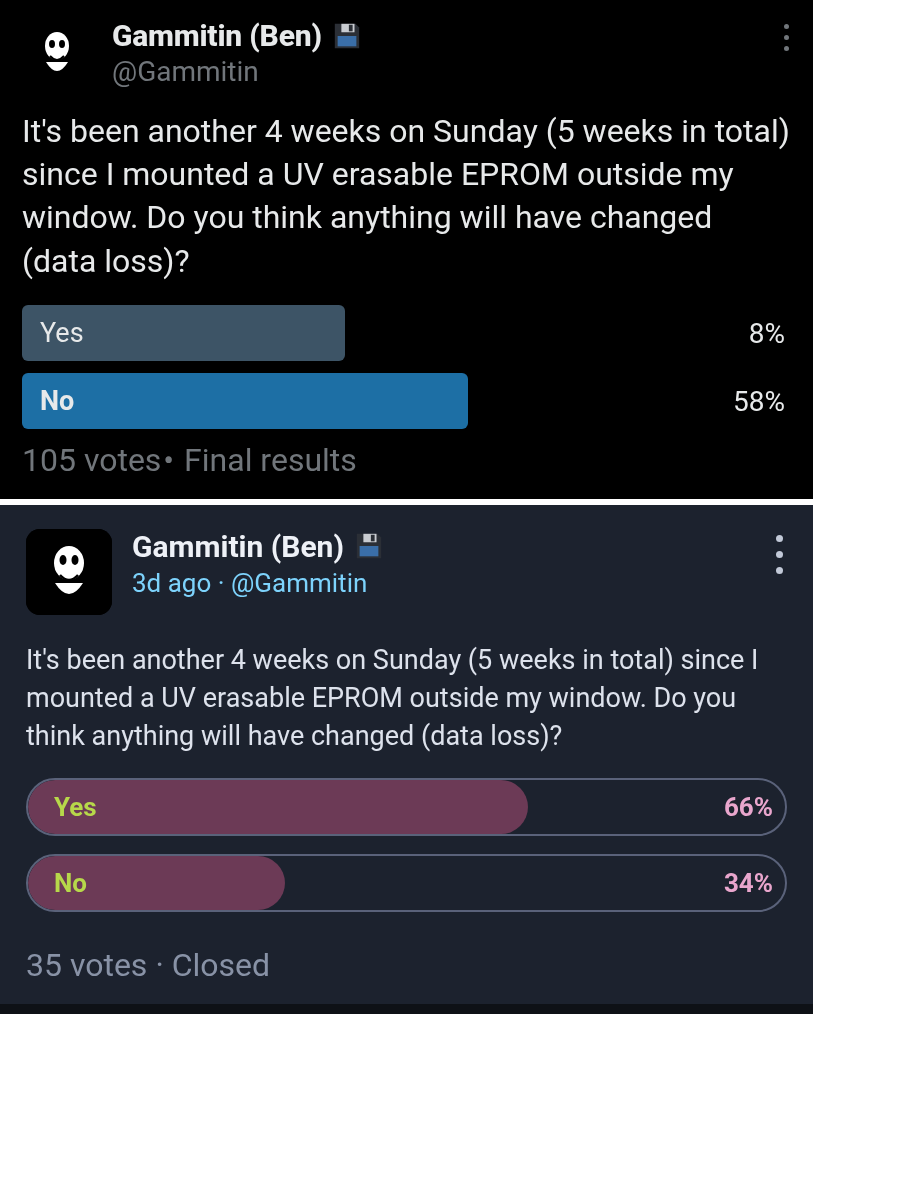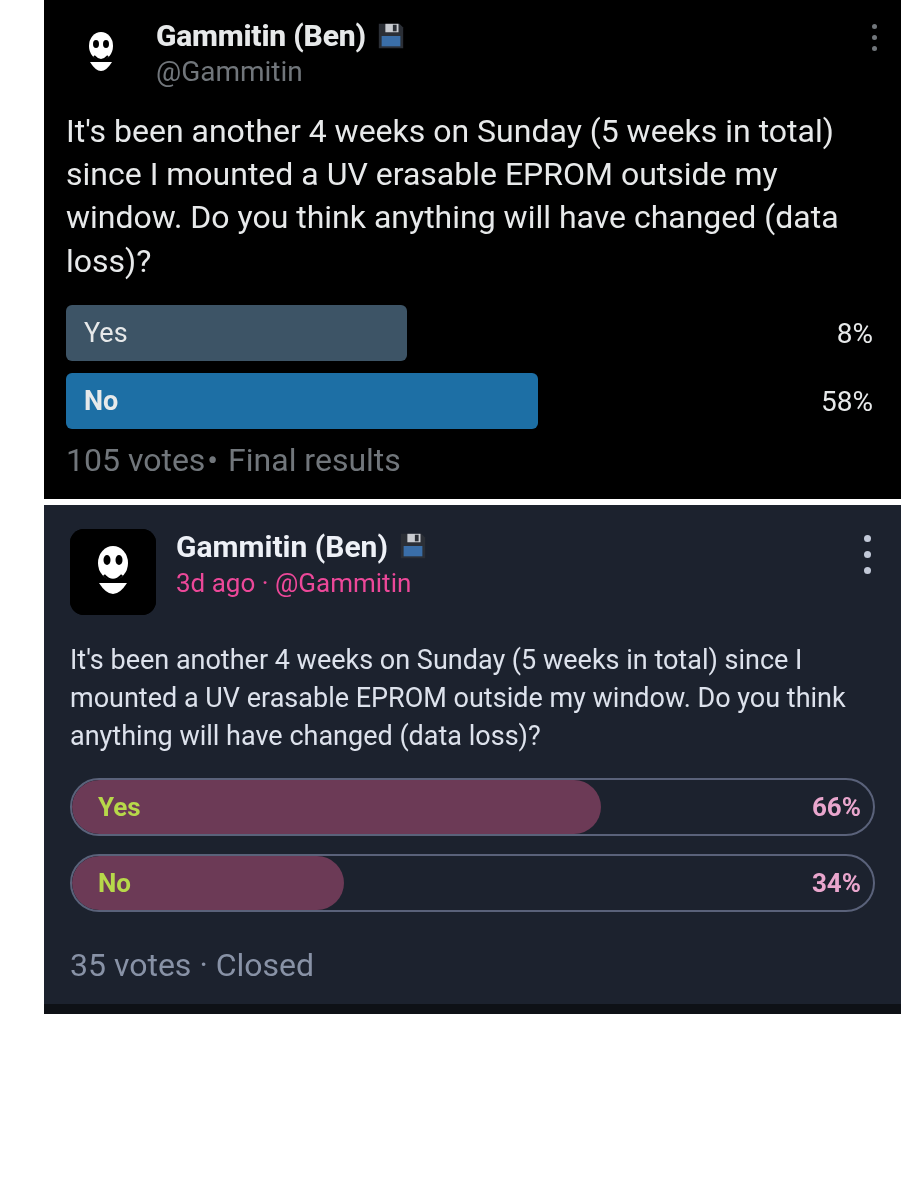--- a/index.html
+++ b/index.html
@@ -1,21 +1,21 @@
 <!DOCTYPE html>
 <html><head>
 <meta charset="utf-8">
 <style>
   * { box-sizing: border-box; margin: 0; padding: 0; }
   body {
     width: 901px;
     background: #fff;
     font-family: -apple-system, BlinkMacSystemFont, "Segoe UI", Roboto, Helvetica, Arial, sans-serif;
   }
-  .wrap { width: 901px; padding-left: 44px; }
+  .wrap { width: 813px; }
 
   
   .card1 {
     background: #000;
     color: #e7e9ea;
     padding: 18px 22px 20px 22px;
     position: relative;
     border-bottom: 6px solid #fff;
   }
   .c1-head { display: flex; align-items: flex-start; }
@@ -74,21 +74,21 @@
   .c2-head { display: flex; align-items: flex-start; }
   .avatar2 {
     width: 86px; height: 86px; border-radius: 14px;
     background: #000; margin-right: 20px; flex: 0 0 86px;
     position: relative; overflow: hidden;
   }
   .avatar2 svg { width: 100%; height: 100%; }
   .c2-namewrap { display: flex; flex-direction: column; }
   .c2-namerow { display: flex; align-items: center; gap: 10px; }
   .c2-name { font-weight: 700; font-size: 30px; color: #eef1f7; }
-  .c2-meta { font-size: 26px; color: #ec4899; margin-top: 4px; }
+  .c2-meta { font-size: 26px; color: #7dd3fc; margin-top: 4px; }
   .c2-more {
     position: absolute; top: 30px; right: 30px;
     display: flex; flex-direction: column; gap: 9px; cursor: pointer;
   }
   .c2-more .dot { width: 7px; height: 7px; border-radius: 50%; background: #c2c9d8; }
   .c2-body {
     font-size: 27px; line-height: 1.42; color: #dde2ec;
     margin-top: 26px; margin-bottom: 22px;
   }
   .poll2 { display: flex; flex-direction: column; gap: 18px; }

